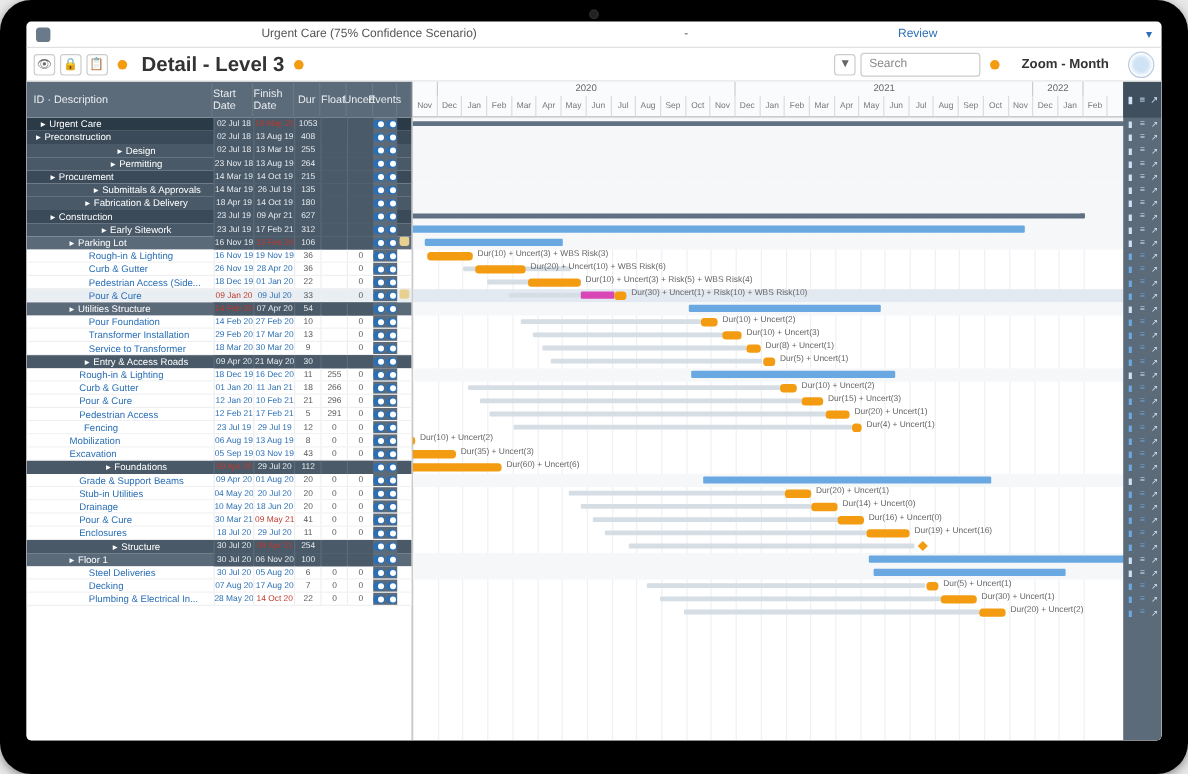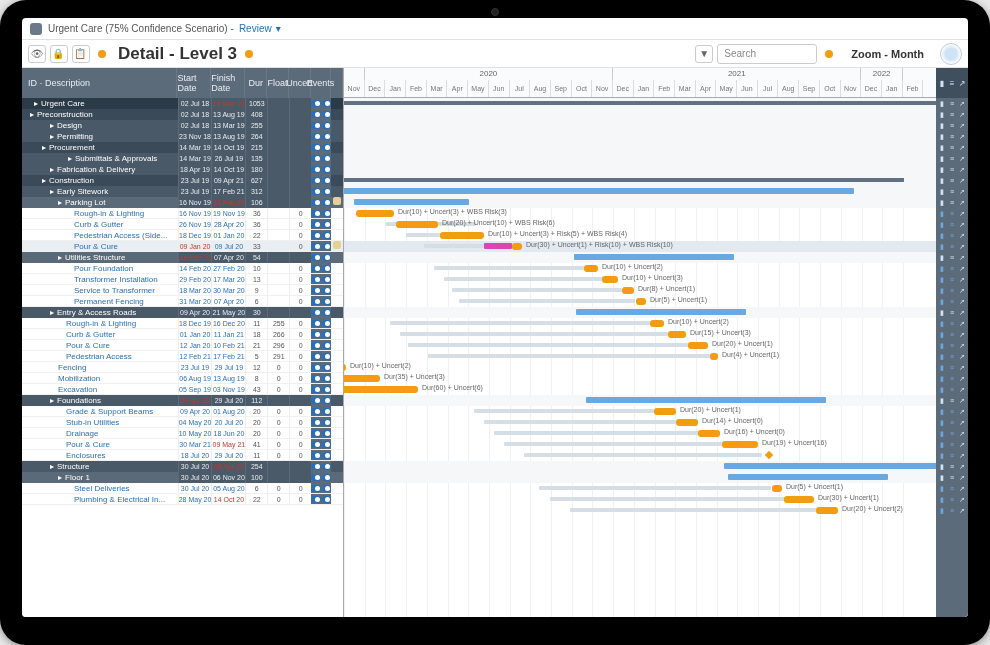--- a/index.html
+++ b/index.html
@@ -3,21 +3,21 @@
 <meta charset="utf-8">
 <style>
   * { box-sizing: border-box; margin: 0; padding: 0; }
   html, body { height: 100%; }
   body { font-family: -apple-system, Segoe UI, Arial, sans-serif; font-size: 10px; background:#e8e8e8; }
 
   .device-frame { width: 990px; height: 645px; margin: 0 auto; background:#000; border-radius:26px; padding:18px 22px 28px 22px; position:relative; box-shadow: 0 2px 8px rgba(0,0,0,0.4); }
   .device-frame .camera { position:absolute; top:8px; left:50%; width:8px; height:8px; background:#222; border:1px solid #333; border-radius:50%; transform:translateX(-50%);}
   .screen { width:100%; height:100%; background:#fff; border-radius:4px; overflow:hidden; display:flex; flex-direction:column; }
 
-  .title-bar { height:22px; display:flex; align-items:center; padding:0 8px; border-bottom:1px solid #e0e0e0; font-size:10px; color:#555; }
+  .title-bar { height:22px; display:flex; align-items:center; padding:0 8px; border-bottom:1px solid #e0e0e0; font-size:10px; color:#555;justify-content:space-between; }
   .title-bar .logo { width:12px; height:12px; background:#6a7a8a; border-radius:3px; margin-right:6px;}
   .title-bar .tlink { color:#2a6fb5; margin:0 2px; }
   .title-bar .chev { color:#2a6fb5; margin-left:2px;}
 
   .toolbar { height:28px; display:flex; align-items:center; padding:0 6px; border-bottom:1px solid #e0e0e0; gap:4px; }
   .btn-icon { width:18px; height:18px; border:1px solid #ccc; border-radius:3px; display:flex; align-items:center; justify-content:center; font-size:10px; background:#fff; color:#666;}
   .dot-orange { width:8px; height:8px; background:#f39c12; border-radius:50%; display:inline-block; margin:0 4px;}
   .toolbar .level-label { font-weight:600; font-size:17px; color:#333; margin-left:4px;}
   .toolbar .spacer { flex:1;}
   .search-box { height:20px; border:1px solid #ccc; border-radius:3px; padding:0 6px; font-size:10px; width:100px; color:#888; display:flex; align-items:center; }
@@ -37,21 +37,21 @@
   .row { display:flex; height:11px; font-size:8px; line-height:11px;}
   .row > div { overflow:hidden; white-space:nowrap; }
   .c-name { width:156px; padding-left:4px; color:#fff;}
   .c-sd, .c-fd { width:34px; text-align:center; font-size:7px;}
   .c-dur, .c-fl, .c-un { width:22px; text-align:center; font-size:7px;}
   .c-ev { width:20px; display:flex; align-items:center; justify-content:center; gap:1px;}
   .c-flag { width:12px; text-align:center;}
 
   .lvl-0 { background:#2b3a47;} .lvl-0 .c-name{color:#fff;}
   .lvl-1 { background:#3a4a58;} .lvl-1 .c-name{color:#fff; padding-left:12px;}
-  .lvl-2 { background:#495968;} .lvl-2 .c-name{color:#fff; padding-left:20px;}
+  .lvl-2 { background:#495968;} .lvl-2 .c-name{color:#fff; padding-left:20px;text-align:center;}
   .lvl-3 { background:#5a6a79;} .lvl-3 .c-name{color:#fff; padding-left:28px;}
   .task { background:#fff; border-bottom:1px solid #f0f0f0;}
   .task .c-name { color:#2a6fb5; }
   .task.sel { background:#e9eef3;}
 
   .lvl-0 .c-sd,.lvl-0 .c-fd,.lvl-0 .c-dur,.lvl-0 .c-fl,.lvl-0 .c-un,
   .lvl-1 .c-sd,.lvl-1 .c-fd,.lvl-1 .c-dur,.lvl-1 .c-fl,.lvl-1 .c-un,
   .lvl-2 .c-sd,.lvl-2 .c-fd,.lvl-2 .c-dur,.lvl-2 .c-fl,.lvl-2 .c-un,
   .lvl-3 .c-sd,.lvl-3 .c-fd,.lvl-3 .c-dur,.lvl-3 .c-fl,.lvl-3 .c-un,
   .lvl-4 .c-sd,.lvl-4 .c-fd,.lvl-4 .c-dur,.lvl-4 .c-fl,.lvl-4 .c-un { background:#4a5a69; color:#e8edf1; border-left:1px solid #5a6a78;}
@@ -374,33 +374,20 @@
               <div class="c-fd date-blue">30 Mar 20</div>
               <div class="c-dur">9</div>
               <div class="c-fl"></div>
               <div class="c-un">0</div>
               <div class="c-ev">
                 <span class="toggle"></span>
                 <span class="toggle"></span>
               </div>
               <div class="c-flag"></div>
             </div>
-            <div class="row task">
-              <div class="c-name" style="padding-left:52px"><span>Permanent Fencing</span></div>
-              <div class="c-sd date-blue">31 Mar 20</div>
-              <div class="c-fd date-blue">07 Apr 20</div>
-              <div class="c-dur">6</div>
-              <div class="c-fl"></div>
-              <div class="c-un">0</div>
-              <div class="c-ev">
-                <span class="toggle"></span>
-                <span class="toggle"></span>
-              </div>
-              <div class="c-flag"></div>
-            </div>
             <div class="row lvl-2">
               <div class="c-name" style="padding-left:28px"><span class="expander">▸</span><span>Entry &amp; Access Roads</span></div>
               <div class="c-sd ">09 Apr 20</div>
               <div class="c-fd ">21 May 20</div>
               <div class="c-dur">30</div>
               <div class="c-fl"></div>
               <div class="c-un"></div>
               <div class="c-ev">
                 <span class="toggle"></span>
                 <span class="toggle"></span>
@@ -453,21 +440,21 @@
               <div class="c-dur">5</div>
               <div class="c-fl">291</div>
               <div class="c-un">0</div>
               <div class="c-ev">
                 <span class="toggle"></span>
                 <span class="toggle"></span>
               </div>
               <div class="c-flag"></div>
             </div>
             <div class="row task">
-              <div class="c-name" style="padding-left:36px"><span>Fencing</span></div>
+              <div class="c-name" style="padding-left:48px"><span>Fencing</span></div>
               <div class="c-sd date-blue">23 Jul 19</div>
               <div class="c-fd date-blue">29 Jul 19</div>
               <div class="c-dur">12</div>
               <div class="c-fl">0</div>
               <div class="c-un">0</div>
               <div class="c-ev">
                 <span class="toggle"></span>
                 <span class="toggle"></span>
               </div>
               <div class="c-flag"></div>
@@ -600,20 +587,33 @@
                 <span class="toggle"></span>
                 <span class="toggle"></span>
               </div>
               <div class="c-flag"></div>
             </div>
             <div class="row task">
               <div class="c-name" style="padding-left:52px"><span>Steel Deliveries</span></div>
               <div class="c-sd date-blue">30 Jul 20</div>
               <div class="c-fd date-blue">05 Aug 20</div>
               <div class="c-dur">6</div>
+              <div class="c-fl">0</div>
+              <div class="c-un">0</div>
+              <div class="c-ev">
+                <span class="toggle"></span>
+                <span class="toggle"></span>
+              </div>
+              <div class="c-flag"></div>
+            </div>
+            <div class="row task">
+              <div class="c-name" style="padding-left:52px"><span>Decking</span></div>
+              <div class="c-sd date-blue">07 Aug 20</div>
+              <div class="c-fd date-blue">17 Aug 20</div>
+              <div class="c-dur">7</div>
               <div class="c-fl">0</div>
               <div class="c-un">0</div>
               <div class="c-ev">
                 <span class="toggle"></span>
                 <span class="toggle"></span>
               </div>
               <div class="c-flag"></div>
             </div>
             <div class="row task">
               <div class="c-name" style="padding-left:52px"><span>Plumbing &amp; Electrical In...</span></div>

